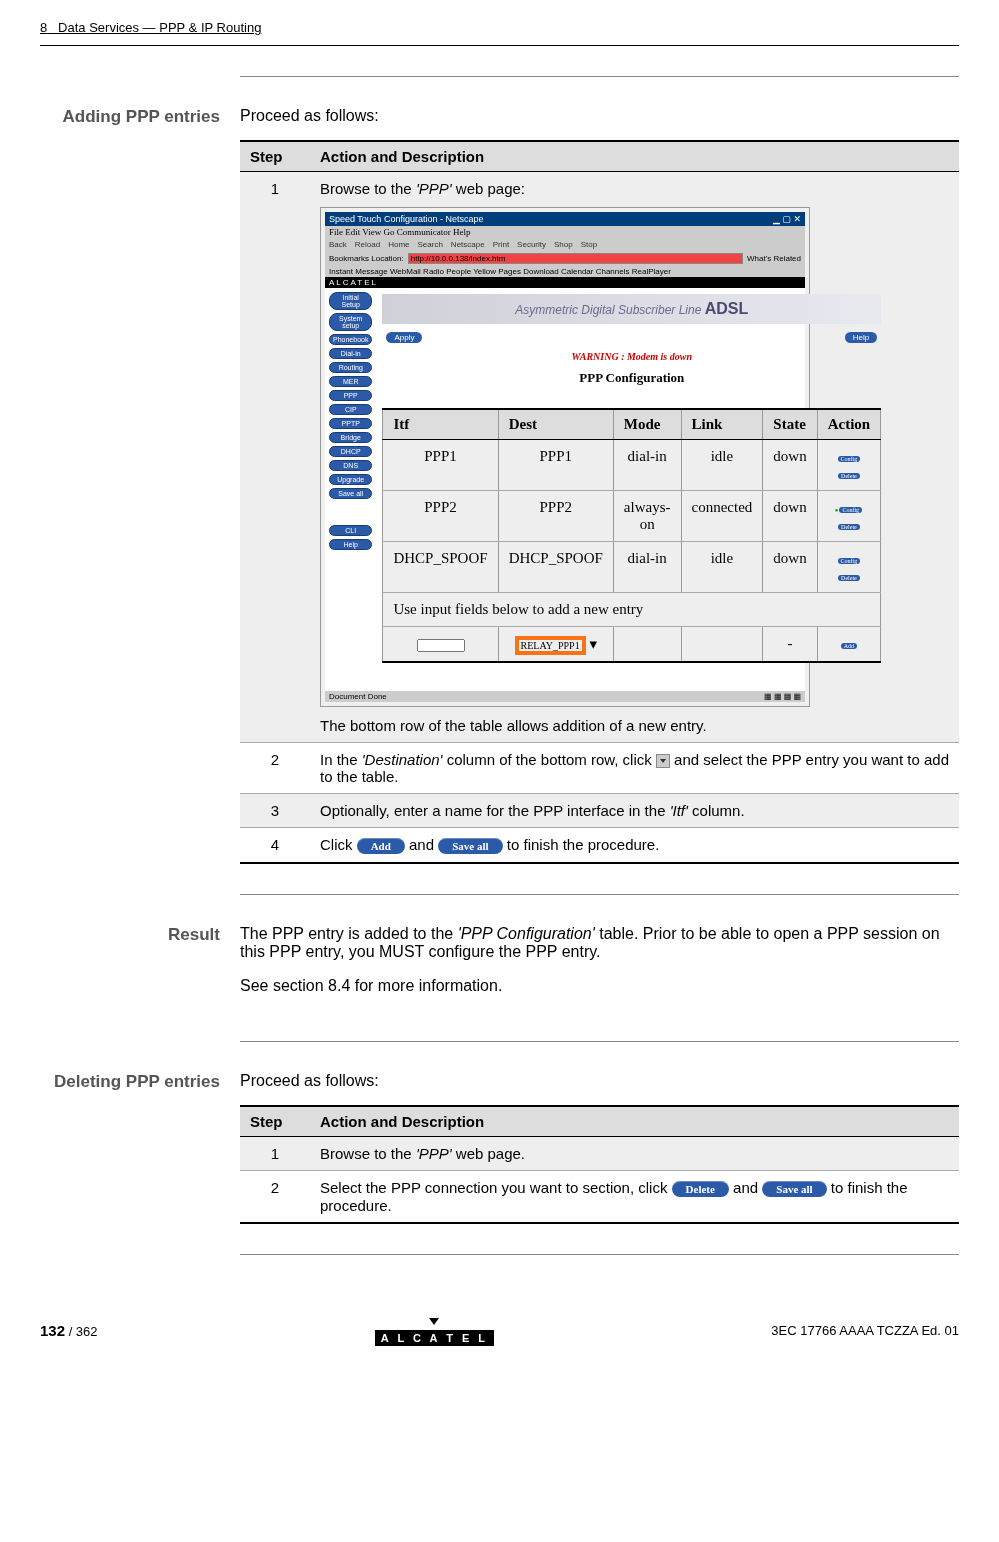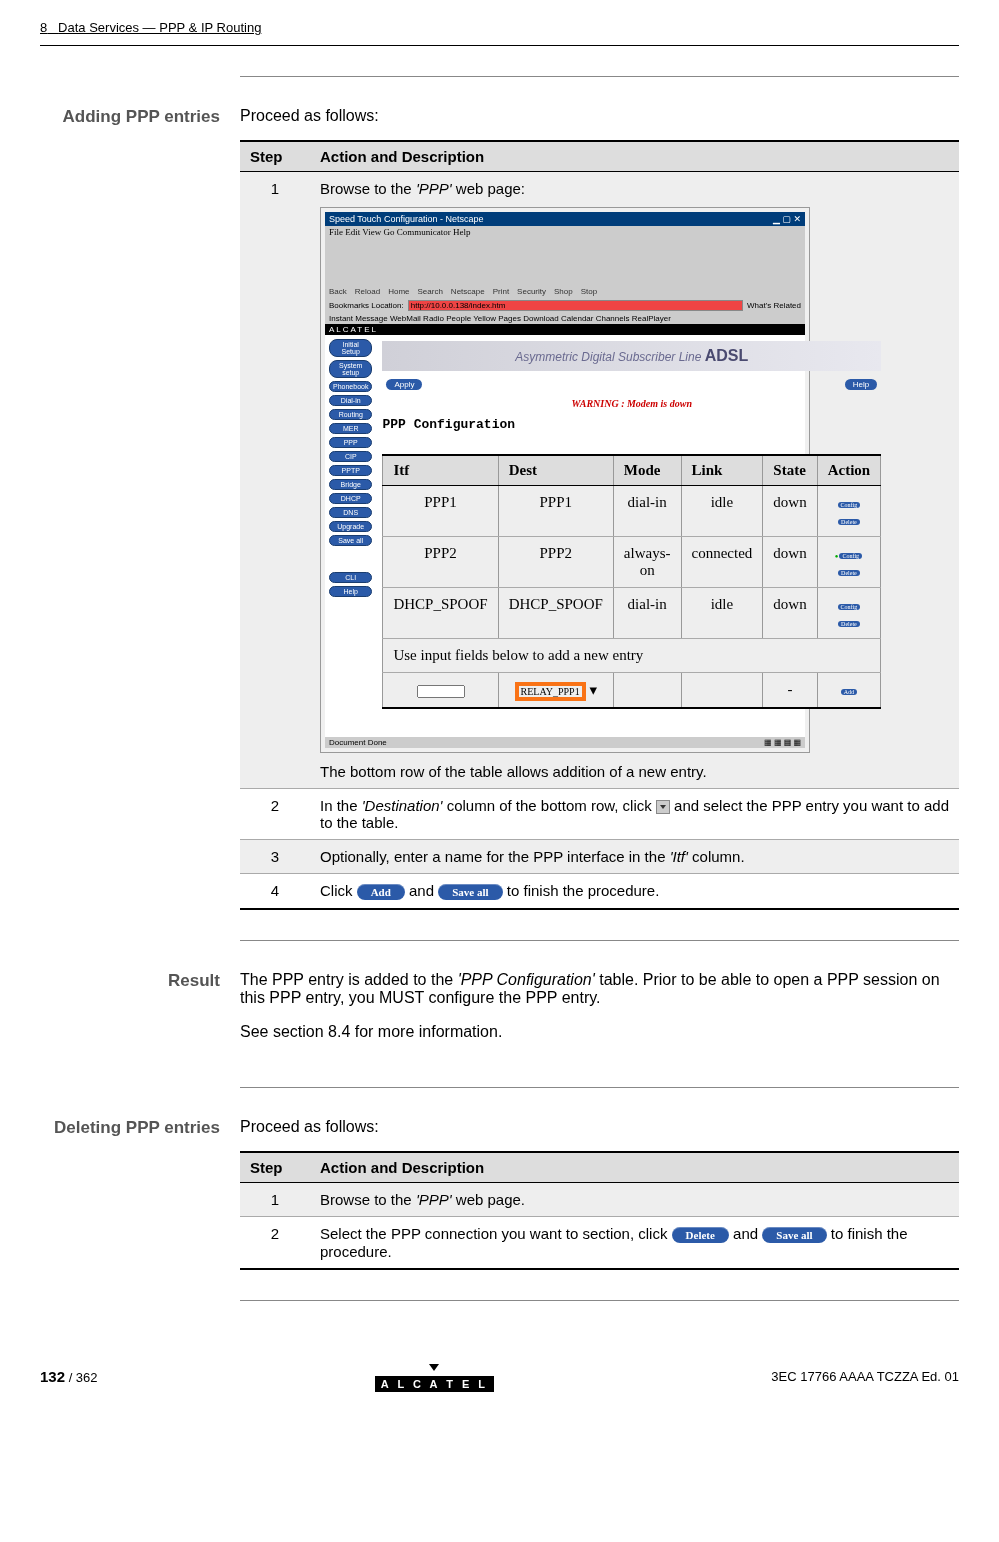--- a/index.html
+++ b/index.html
@@ -95,21 +95,21 @@
     font-family: Liberation Serif, serif;
   }
   .toolbar {
     background: #ccc;
     padding: 2px 4px;
     display: flex;
     gap: 8px;
     font-size: 8px;
     align-items: center;
   }
-  .toolbar span { color: #333; margin-top: 47px; }
+  .toolbar span { color: #333; }
   .addr-bar {
     background: #ccc;
     padding: 2px 4px;
     font-size: 8px;
     display: flex;
     align-items: center;
   }
   .addr-input {
     background: #ef4444;
     border: 1px solid #888;
@@ -169,24 +169,24 @@
   .warning {
     color: #c00;
     font-style: italic;
     font-weight: bold;
     text-align: center;
     font-size: 10px;
     margin: 6px 0;
     font-family: serif;
   }
   .ppp-title {
-    font-family: Liberation Mono, monospace;
+    font-family: Liberation Serif, serif;
     font-weight: bold;
     font-size: 13px;
-    text-align: left;
+    text-align: center;
     margin: 8px 0;
   }
   .ppp-table {
     border-collapse: collapse;
     margin: 22px auto;
     font-size: 8px;
   }
   .ppp-table th, .ppp-table td {
     border: 1px solid #999;
     padding: 1px 4px;

